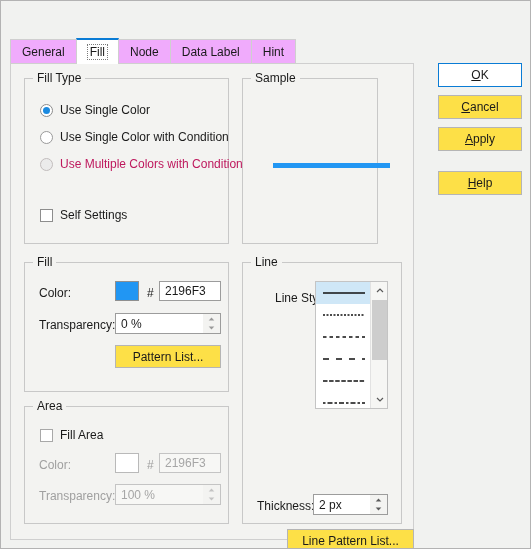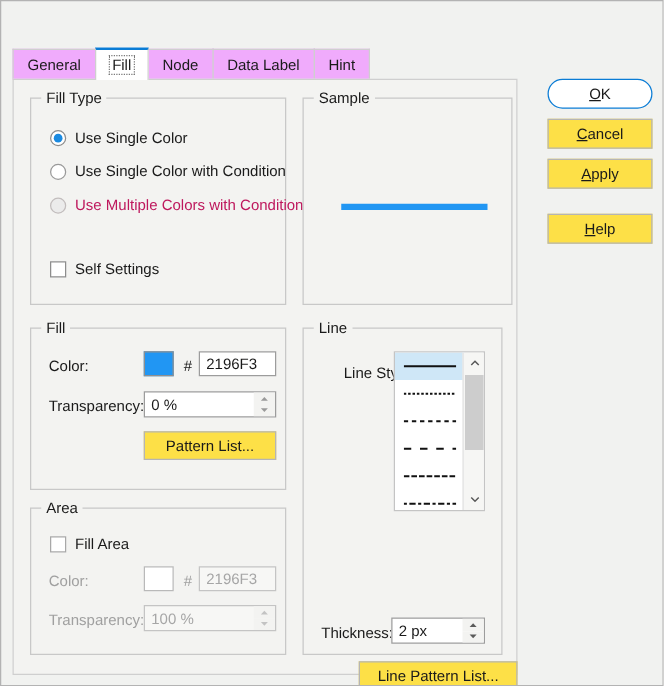--- a/index.html
+++ b/index.html
@@ -95,21 +95,21 @@
     position: absolute;
     top: -8px; left: 8px;
     background: #f3f3f1;
     padding: 0 4px;
     font-size: 12px;
     color: #1a1a1a;
     white-space: nowrap;
   }
 
   #grp-filltype { left: 13px; top: 14px; width: 205px; height: 166px; }
-  #grp-sample   { left: 231px; top: 14px; width: 168px; height: 166px; }
+  #grp-sample   { left: 231px; top: 14px; width: 136px; height: 166px; }
   #grp-fill     { left: 13px; top: 198px; width: 205px; height: 130px; }
   #grp-line     { left: 231px; top: 198px; width: 160px; height: 262px; }
   #grp-area     { left: 13px; top: 342px; width: 205px; height: 118px; }
 
   
   .radio-row, .check-row {
     position: absolute;
     display: flex; align-items: center;
     cursor: default;
     white-space: nowrap;
@@ -458,21 +458,21 @@
               <path d="M3.5 3.5 L0.7 0.5 L6.3 0.5 Z" fill="#5a5a5a"></path>
             </svg>
         </div>
       </div>
     </div>
     <div class="btn" style="left:276px; top:465px; width:127px; height:23px;">
       <span>Line Pattern List...</span>
     </div>
   </div>
 
-  <div class="btn default" style="left:437px; top:62px; width:84px; height:24px;border-radius:12px;">
+  <div class="btn default" style="left:437px; top:62px; width:84px; height:24px;">
     <span><u>O</u><span>K</span></span>
   </div>
   <div class="btn" style="left:437px; top:94px; width:84px; height:24px;">
     <span><u>C</u><span>ancel</span></span>
   </div>
   <div class="btn" style="left:437px; top:126px; width:84px; height:24px;">
     <span><u>A</u><span>pply</span></span>
   </div>
   <div class="btn" style="left:437px; top:170px; width:84px; height:24px;">
     <span><u>H</u><span>elp</span></span>

